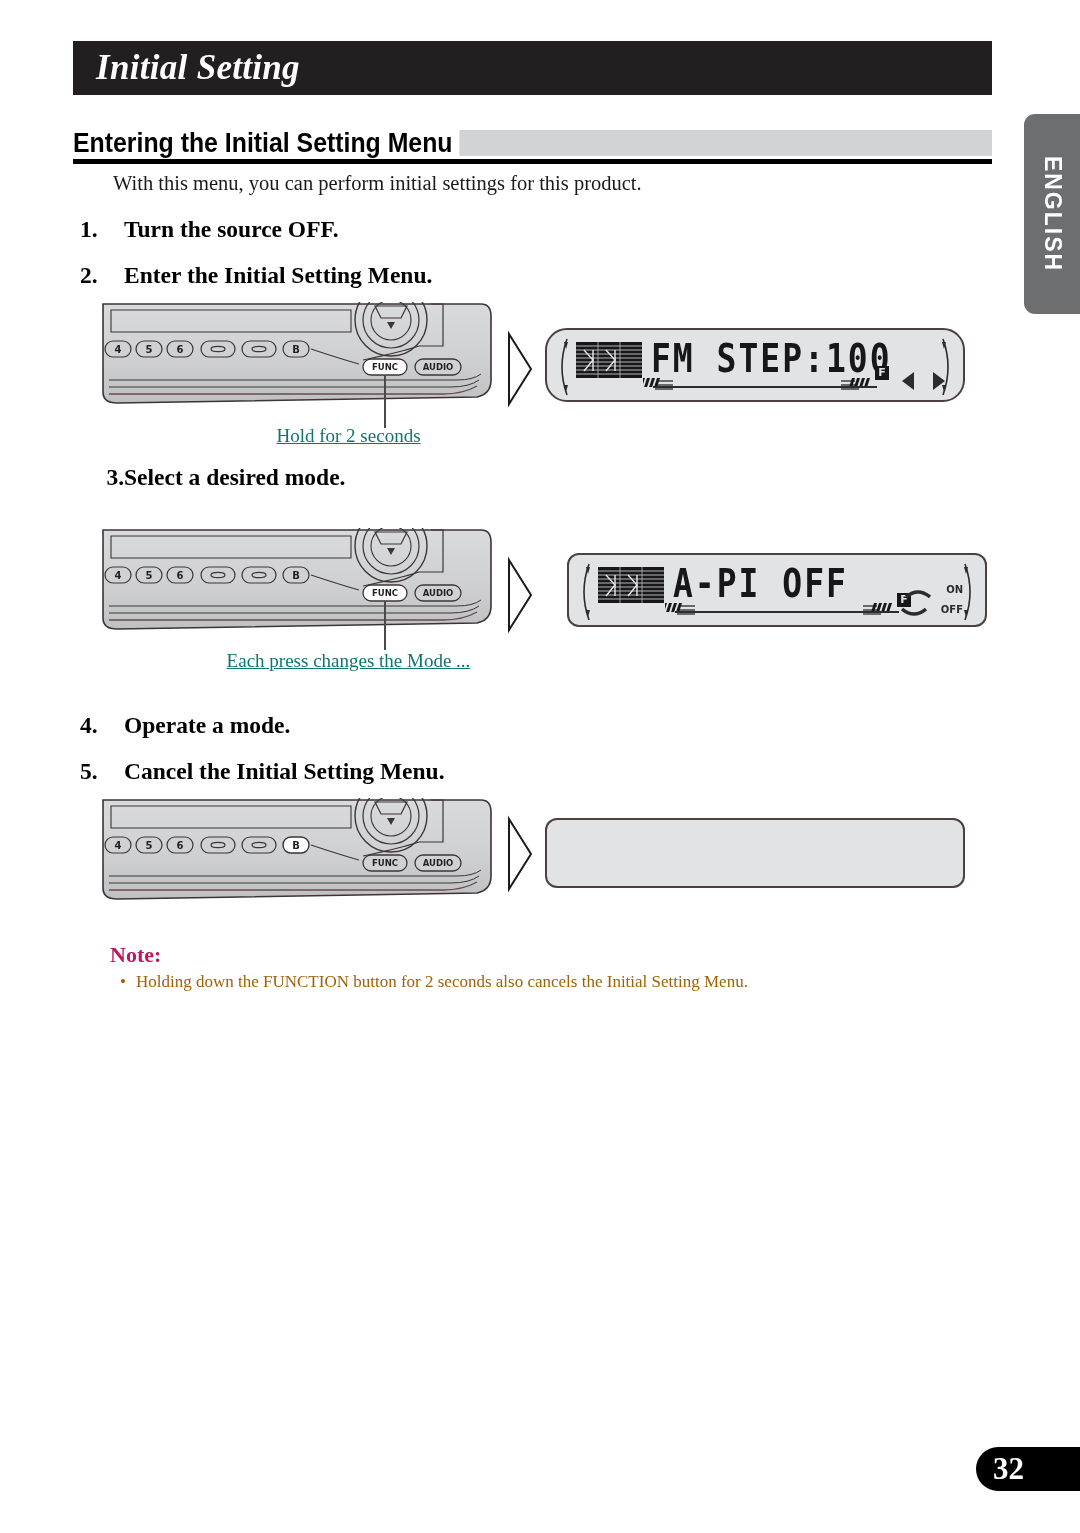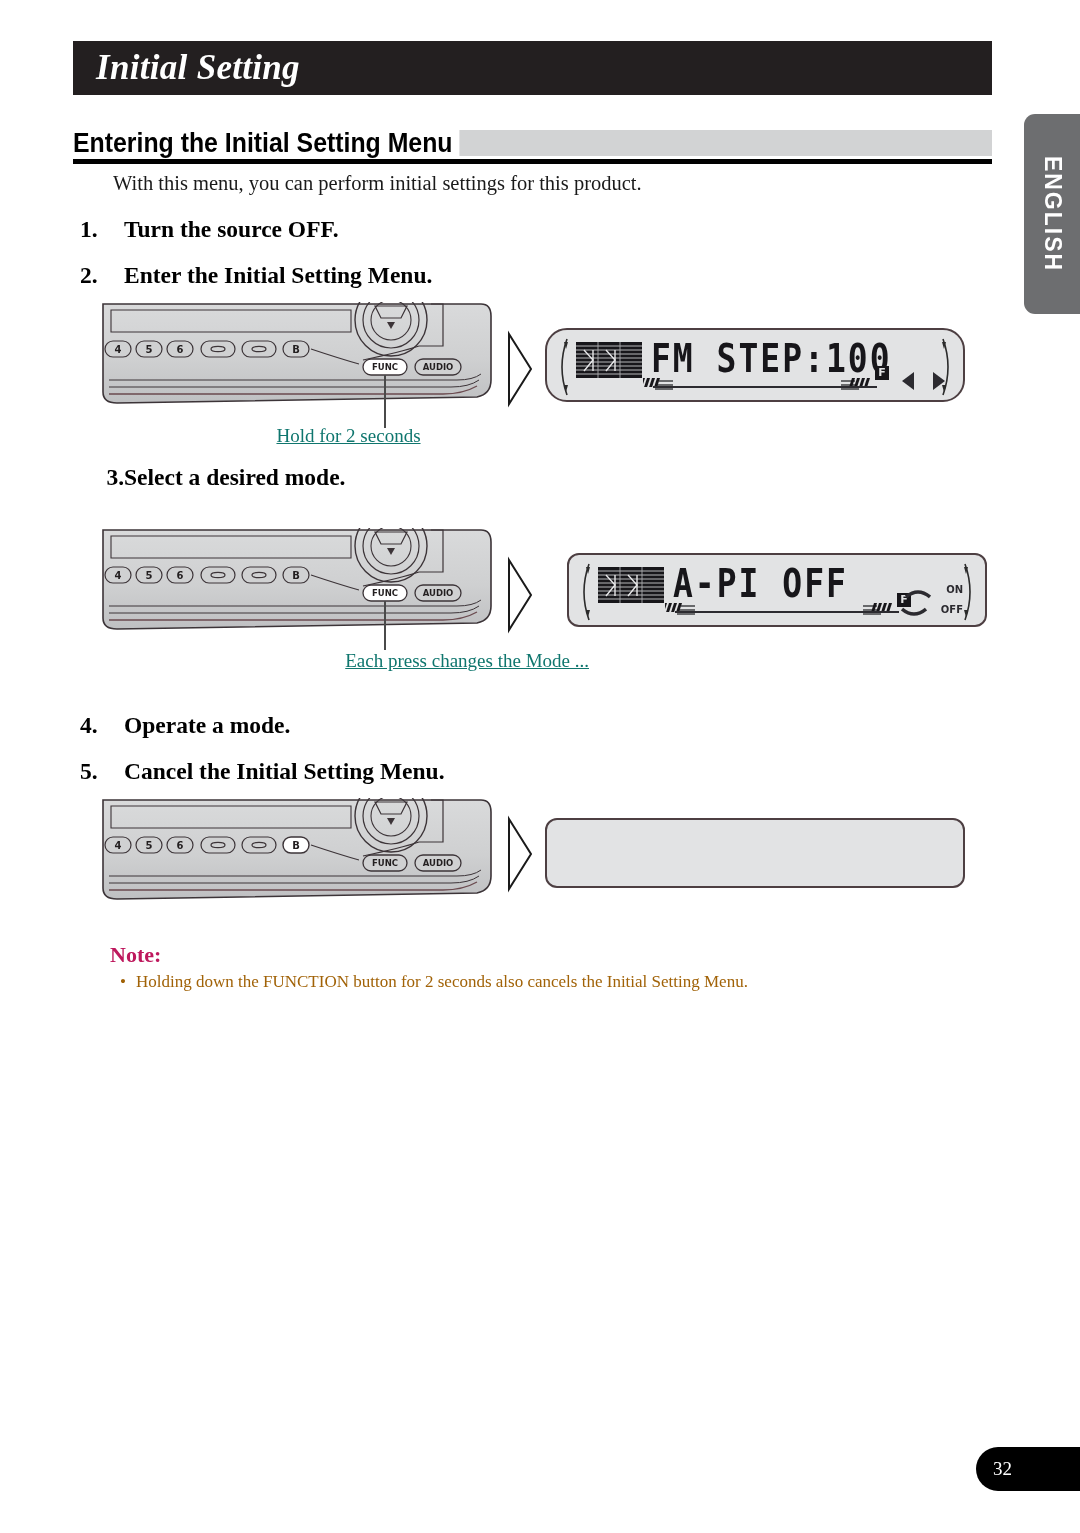--- a/index.html
+++ b/index.html
@@ -118,21 +118,21 @@
   
   .callout {
     position: absolute;
     font-size: 19px;
     color: #0f766e;
     white-space: nowrap;
     text-align: center;
     text-decoration: underline;
   }
   .callout-1 { left: 101px; top: 425px; width: 495px; }
-  .callout-2 { left: 94px; top: 650px; width: 495px; text-align: right; }
+  .callout-2 { left: 101px; top: 650px; width: 495px; }
 
   
   .flow-arrow {
     position: absolute;
     width: 30px;
     height: 78px;
   }
   .arrow-1 { left: 505px; top: 330px; }
   .arrow-2 { left: 505px; top: 556px; }
   .arrow-3 { left: 505px; top: 815px; }
@@ -315,22 +315,22 @@
   .page-number {
     position: absolute;
     right: 0;
     bottom: 42px;
     width: 104px;
     height: 44px;
     background: #000000;
     border-radius: 22px 0 0 22px;
     color: #ffffff;
     font-family: "Liberation Serif", serif;
-    font-weight: normal;
-    font-size: 19px;
+    font-weight: bold;
+    font-size: 31px;
     display: flex;
     align-items: center;
     padding-left: 17px;
     box-sizing: border-box;
   }
 </style>
 </head>
 <body>
 
 <div class="page-title-bar">

